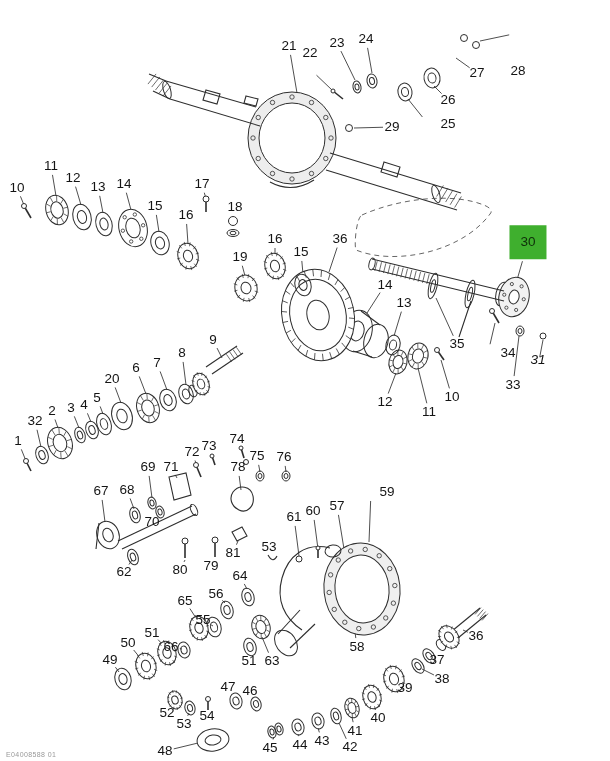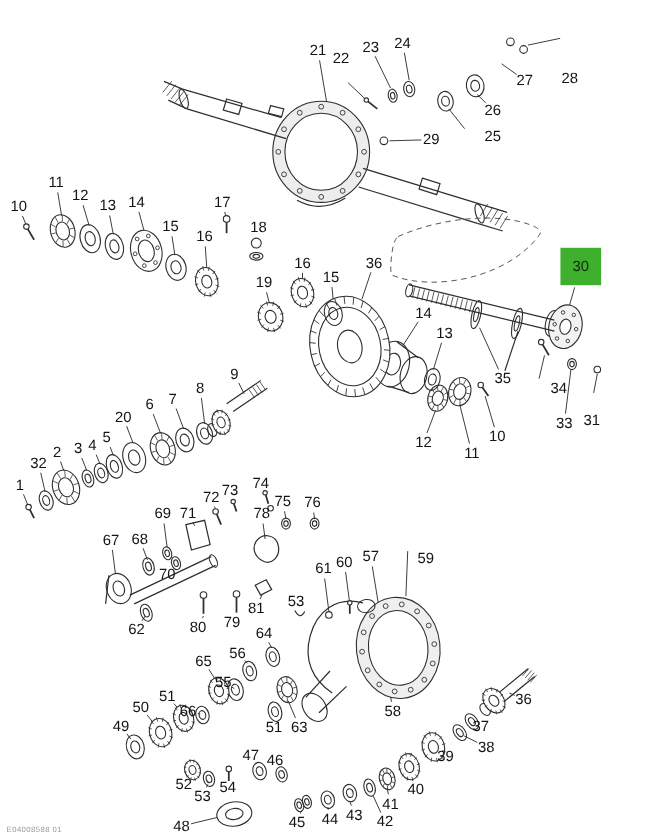--- a/index.html
+++ b/index.html
@@ -641,21 +641,21 @@
       <div class="callout" style="left: 235px; top: 207px;">18</div>
       <div class="callout" style="left: 240px; top: 257px;">19</div>
       <div class="callout" style="left: 275px; top: 239px;">16</div>
       <div class="callout" style="left: 301px; top: 252px;">15</div>
       <div class="callout" style="left: 340px; top: 239px;">36</div>
       <div class="callout highlight" style="left: 528px; top: 242px;">30</div>
       <div class="callout" style="left: 385px; top: 285px;">14</div>
       <div class="callout" style="left: 404px; top: 303px;">13</div>
       <div class="callout" style="left: 457px; top: 344px;">35</div>
       <div class="callout" style="left: 488px; top: 353px; margin-left: 20px;">34</div>
-      <div class="callout" style="left: 538px; top: 382px;">31</div>
+      <div class="callout" style="left: 538px; top: 360px; font-style: italic;">31</div>
       <div class="callout" style="left: 513px; top: 385px;">33</div>
       <div class="callout" style="left: 385px; top: 402px;">12</div>
       <div class="callout" style="left: 429px; top: 412px;">11</div>
       <div class="callout" style="left: 452px; top: 397px;">10</div>
       <div class="callout" style="left: 213px; top: 340px;">9</div>
       <div class="callout" style="left: 182px; top: 353px;">8</div>
       <div class="callout" style="left: 157px; top: 363px;">7</div>
       <div class="callout" style="left: 136px; top: 368px;">6</div>
       <div class="callout" style="left: 112px; top: 379px;">20</div>
       <div class="callout" style="left: 97px; top: 398px;">5</div>
@@ -676,21 +676,21 @@
       <div class="callout" style="left: 127px; top: 490px;">68</div>
       <div class="callout" style="left: 152px; top: 522px;">70</div>
       <div class="callout" style="left: 124px; top: 572px;">62</div>
       <div class="callout" style="left: 180px; top: 570px;">80</div>
       <div class="callout" style="left: 211px; top: 566px;">79</div>
       <div class="callout" style="left: 233px; top: 553px;">81</div>
       <div class="callout" style="left: 269px; top: 547px;">53</div>
       <div class="callout" style="left: 294px; top: 517px;">61</div>
       <div class="callout" style="left: 313px; top: 511px;">60</div>
       <div class="callout" style="left: 337px; top: 506px;">57</div>
-      <div class="callout" style="left: 371px; top: 508px; padding-left: 32px;">59</div>
+      <div class="callout" style="left: 371px; top: 492px; padding-left: 32px;">59</div>
       <div class="callout" style="left: 240px; top: 576px;">64</div>
       <div class="callout" style="left: 216px; top: 594px;">56</div>
       <div class="callout" style="left: 185px; top: 601px;">65</div>
       <div class="callout" style="left: 203px; top: 620px;">55</div>
       <div class="callout" style="left: 171px; top: 647px;">66</div>
       <div class="callout" style="left: 152px; top: 633px;">51</div>
       <div class="callout" style="left: 128px; top: 643px;">50</div>
       <div class="callout" style="left: 110px; top: 660px;">49</div>
       <div class="callout" style="left: 272px; top: 661px;">63</div>
       <div class="callout" style="left: 249px; top: 661px;">51</div>

